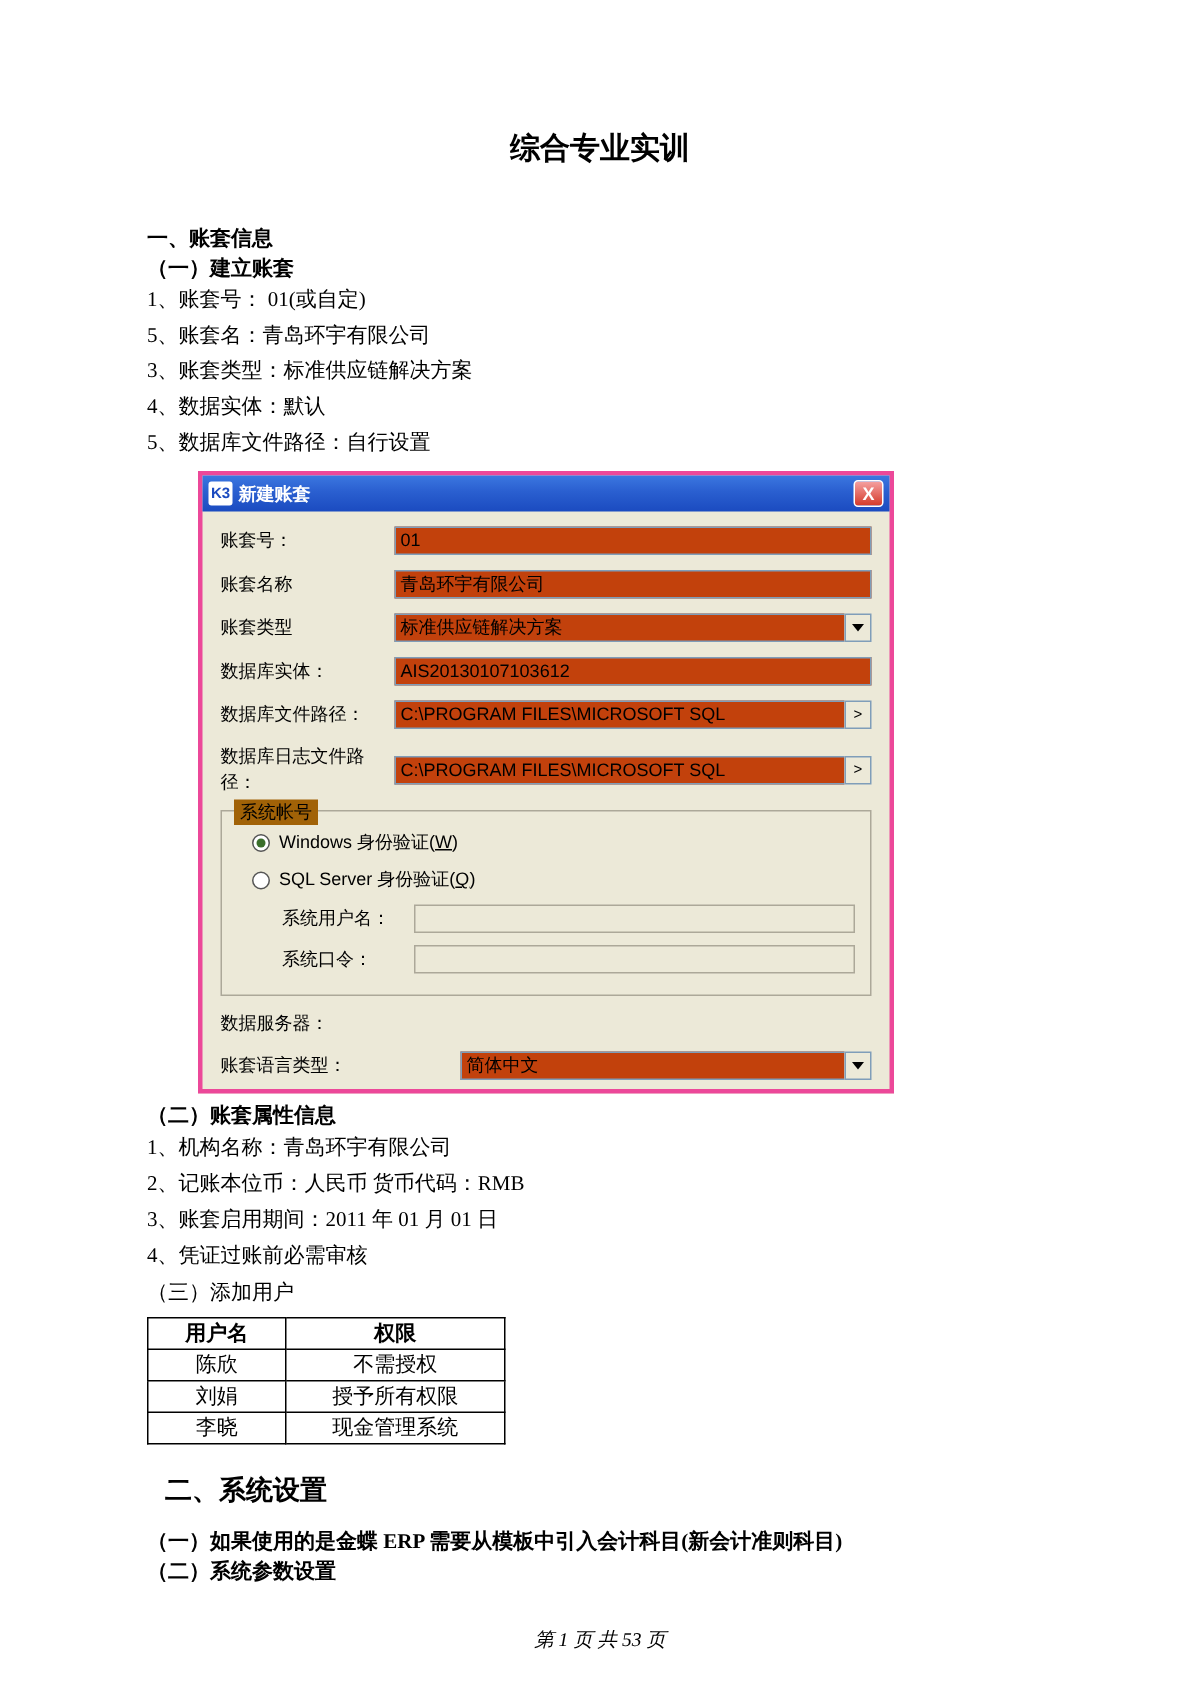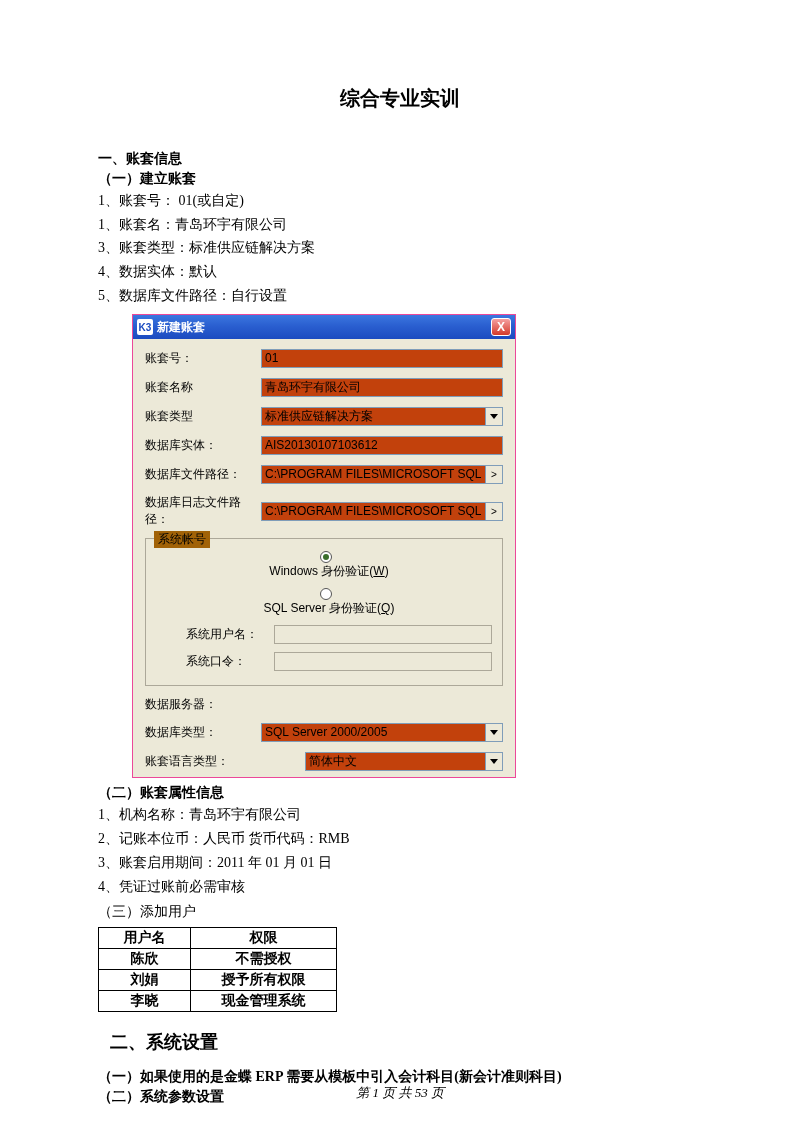--- a/index.html
+++ b/index.html
@@ -32,22 +32,22 @@
     margin-bottom: 2px;
   }
   .line {
     margin-bottom: 2px;
     line-height: 1.55;
   }
   .dialog-wrap {
     margin: 8px 0 6px 34px;
   }
   .dialog {
-    width: 384px;
-    border: 1px solid #ec4899;
+    width: 464px;
+    border: 3px solid #ec4899;
     background: #ece9d8;
     font-family: "Tahoma", "SimSun", sans-serif;
     font-size: 12px;
   }
   .titlebar {
     height: 24px;
     background: linear-gradient(to bottom, #3b77e0 0%, #2a5fd0 45%, #1b4bc0 100%);
     display: flex;
     align-items: center;
     padding: 0 4px;
@@ -129,21 +129,20 @@
     position: absolute;
     top: -8px; left: 8px;
     background: #a16207;
     padding: 0 4px;
     font-size: 12px;
   }
   .radio-row {
     display: flex;
     align-items: center;
     margin: 4px 0 8px 10px;
-    flex-direction: column;
   }
   .radio {
     width: 12px; height: 12px;
     border: 1px solid #555;
     border-radius: 50%;
     background: #fff;
     margin-right: 6px;
     display: inline-flex;
     align-items: center;
     justify-content: center;
@@ -168,21 +167,21 @@
     background: #ece9d8;
   }
   .user-table {
     border-collapse: collapse;
     margin: 4px 0 18px 0;
   }
   .user-table th, .user-table td {
     border: 1px solid #000;
     padding: 1px 0;
     text-align: center;
-    font-weight: bold;
+    font-weight: normal;
     font-size: 14px;
   }
   .user-table th { font-weight: bold; }
   .col1 { width: 92px; }
   .col2 { width: 146px; margin-top: 35px; }
   .h2 {
     font-size: 18px;
     font-weight: bold;
     font-family: "SimHei","黑体",sans-serif;
     margin: 0 0 14px 12px;
@@ -199,21 +198,21 @@
 </style>
 </head>
 <body>
 
 <div class="page">
   <div class="title">综合专业实训</div>
 
   <div class="sec-h">一、账套信息</div>
   <div class="sub-h">（一）建立账套</div>
   <div class="line">1、账套号：  01(或自定)</div>
-  <div class="line">1、账套名：青岛环宇有限公司</div>
+  <div class="line">5、账套名：青岛环宇有限公司</div>
   <div class="line">3、账套类型：标准供应链解决方案</div>
   <div class="line">4、数据实体：默认</div>
   <div class="line">5、数据库文件路径：自行设置</div>
 
   <div class="dialog-wrap">
     <div class="dialog">
       <div class="titlebar">
         <span class="app-icon">K3</span>
         <span class="titlebar-text">新建账套</span>
         <div class="close-btn">X</div>
@@ -272,31 +271,20 @@
             <div class="disabled-input"></div>
           </div>
           <div class="inner-row">
             <span class="lbl2">系统口令：</span>
             <div class="disabled-input"></div>
           </div>
         </div>
 
         <div class="row">
           <span class="lbl">数据服务器：</span>
-        </div>
-        <div class="row">
-          <span class="lbl">数据库类型：</span>
-          <div class="combo">
-            <div class="input">SQL Server 2000/2005</div>
-            <div class="combo-btn">
-                <svg viewBox="0 0 8 6">
-                  <polygon points="0,0 8,0 4,5" fill="#000"></polygon>
-                </svg>
-              </div>
-          </div>
         </div>
         <div class="row" style="margin-bottom:2px;gap:44px;">
           <span class="lbl">账套语言类型：</span>
           <div class="combo">
             <div class="input">简体中文</div>
             <div class="combo-btn">
                 <svg viewBox="0 0 8 6">
                   <polygon points="0,0 8,0 4,5" fill="#000"></polygon>
                 </svg>
               </div>

